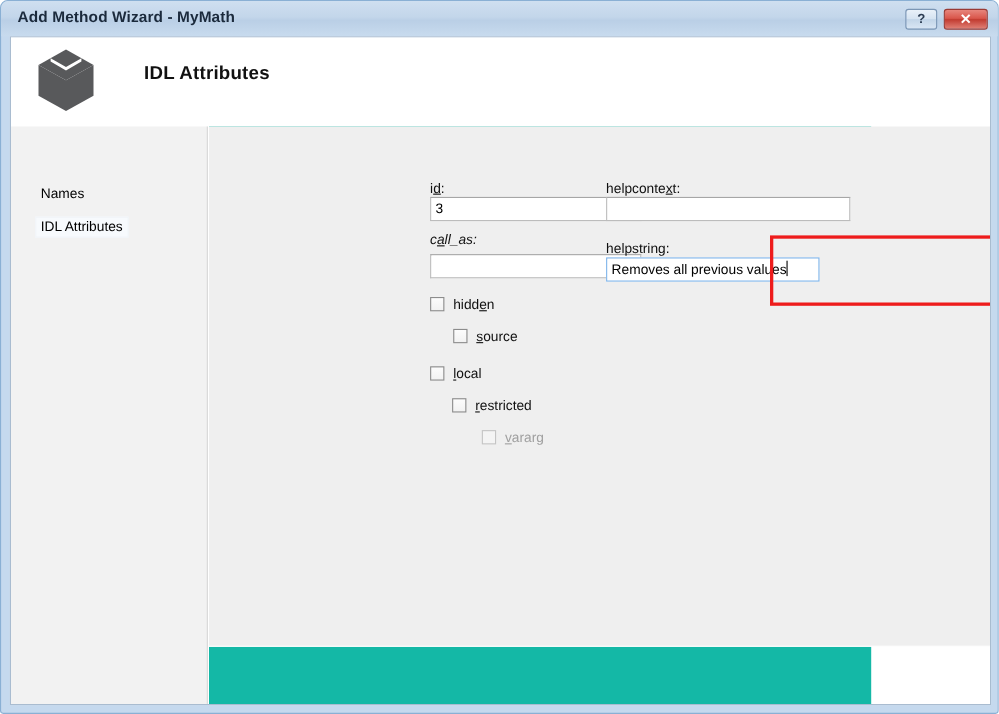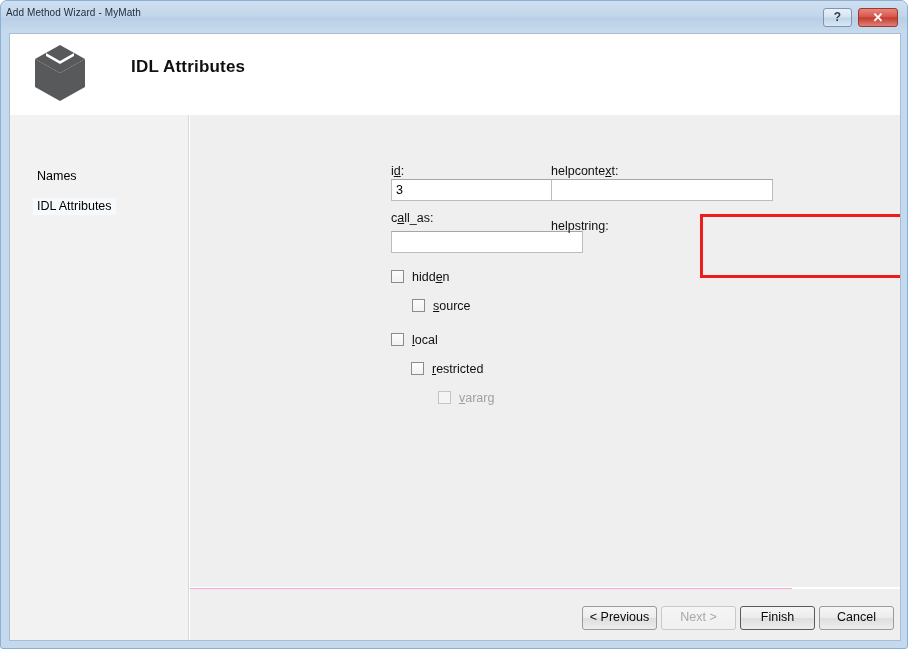--- a/index.html
+++ b/index.html
@@ -29,26 +29,27 @@
   #titlebar {
     position: absolute;
     left: 0; top: 0;
     width: 908px;
     height: 32px;
     background: linear-gradient(to bottom, #cfdff0 0%, #c3d6ea 45%, #bacfe6 55%, #c8dbee 100%);
     border-radius: 6px 6px 0 0;
   }
   #title-text {
     position: absolute;
-    left: 5px;
+    left: 15px;
     top: 6px;
-    font-size: 10px;
+    font-size: 14px;
     color: #1b2a3c;
     letter-spacing: 0.1px;
     white-space: nowrap;
+    font-weight: bold;
   }
 
   .tbtn {
     position: absolute;
     top: 7px;
     width: 29px;
     height: 19px;
     box-sizing: border-box;
     border: 1px solid #7b96b5;
     border-radius: 3px;
@@ -137,21 +138,21 @@
     padding: 1px 4px 2px 4px;
   }
 
   
   #main {
     position: absolute;
     left: 180px;
     top: 81px;
     width: 602px;
     height: 525px;
-    background: #f9a8d4;
+    background: #14b8a6;
   }
   #main-inner {
     position: absolute;
     left: 0; top: 0;
     width: 710px;
     height: 473px;
     background: #efefef;
     border-bottom: 1px solid #ffffff;
     box-sizing: border-box;
   }
@@ -294,21 +295,21 @@
       <div class="nav-item" style="top:52px;">Names</div>
       <div class="nav-item selected" style="top:82px;">IDL Attributes</div>
     </div>
 
     <div id="main">
       <div id="main-inner">
 
         <div class="fld-label" style="left:201px; top:49px;">i<u>d</u>:</div>
         <input class="txtbox" style="left: 201px; top: 64px; width: 192px;" value="3">
 
-        <div class="fld-label" style="left:201px; top:96px;">c<u>a</u>ll_as:</div>
+        <div class="fld-label" style="left:201px; top:96px;font-style:italic;">c<u>a</u>ll_as:</div>
         <input class="txtbox" style="left: 201px; top: 116px; width: 192px;" value="">
 
         <div class="cbrow" style="top:155px;">
           <span class="cbox"></span><span class="cblabel">hidd<u>e</u>n</span>
         </div>
         <div class="cbrow" style="top:184px;margin-left:21px;">
           <span class="cbox"></span><span class="cblabel"><u>s</u>ource</span>
         </div>
         <div class="cbrow" style="top:218px;">
           <span class="cbox"></span><span class="cblabel"><u>l</u>ocal</span>
@@ -317,27 +318,22 @@
           <span class="cbox"></span><span class="cblabel"><u>r</u>estricted</span>
         </div>
         <div class="cbrow" style="top:276px;padding-left:47px;">
           <span class="cbox disabled"></span><span class="cblabel dim"><u>v</u>ararg</span>
         </div>
 
         <div class="fld-label" style="left:361px; top:49px;">helpconte<u>x</u>t:</div>
         <input class="txtbox" style="left: 361px; top: 64px; width: 222px;" value="">
 
         <div class="fld-label" style="left:361px; top:104px;">helpstrin<u>g</u>:</div>
+        <div class="txtbox focused" style="left:361px; top:119px; width:194px;"><span>Removes all previous values</span><span class="caret"></span></div>
 
         <div id="annot-box"></div>
 
       </div>
 
-      <div id="buttonbar">
-        <div class="wbtn" style="left:392px; width:75px;">&lt; Previous</div>
-        <div class="wbtn disabled" style="left:471px; width:75px;">Next &gt;</div>
-        <div class="wbtn default" style="left:550px; width:75px;">Finish</div>
-        <div class="wbtn" style="left:629px; width:75px;">Cancel</div>
-      </div>
 
     </div>
   </div>
 </div>
 
 </body></html>

